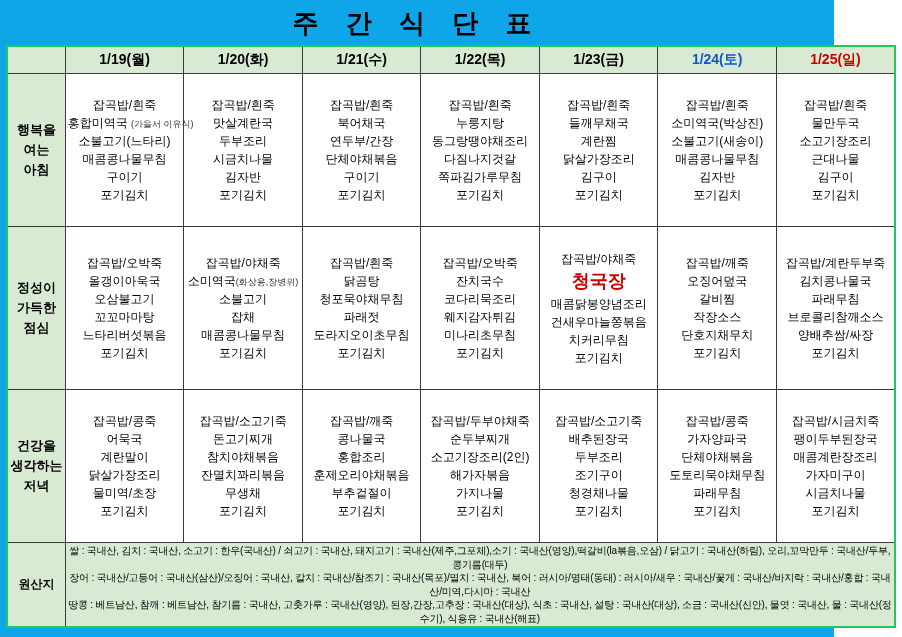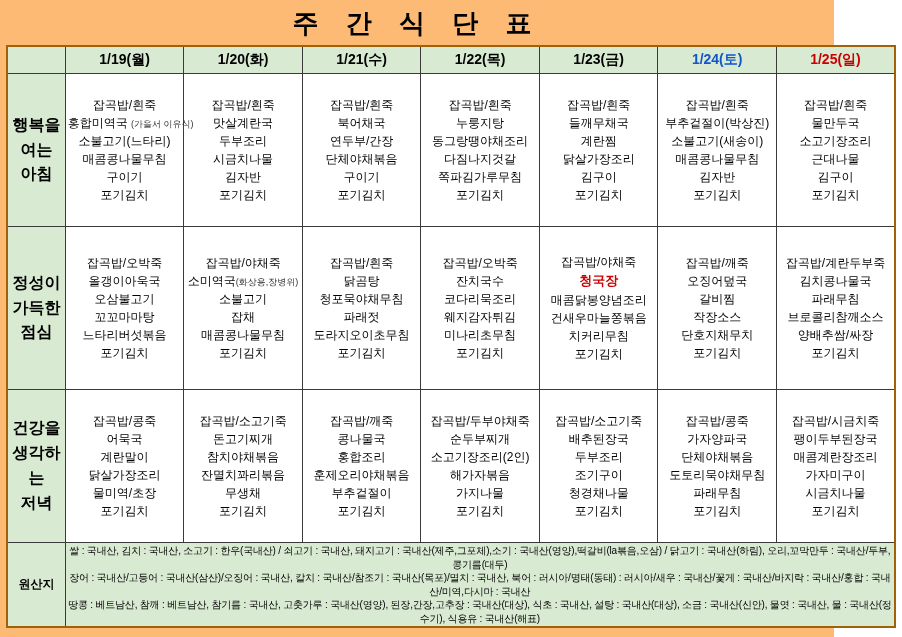--- a/index.html
+++ b/index.html
@@ -5,37 +5,37 @@
   html, body {
     margin: 0;
     padding: 0;
     background: #ffffff;
     font-family: "Liberation Sans", sans-serif;
   }
   #page {
     width: 834px;
     height: 637px;
     position: relative;
-    background: #fdba74;
+    background: #0ea5e9;
     box-sizing: border-box;
     padding: 4px 6px 12px 6px;
   }
   .title {
     text-align: center;
     font-size: 26px;
     font-weight: bold;
     letter-spacing: 10px;
     color: #000;
     padding: 2px 0 4px 0;
   }
   table.menu {
     width: 890px;
     border-collapse: collapse;
     table-layout: fixed;
-    border: 2px solid #a16207;
+    border: 2px solid #22c55e;
   }
   table.menu td, table.menu th {
     border: 1px solid #3a3a3a;
     vertical-align: middle;
     text-align: center;
     padding: 1px 2px;
   }
   .col-label { width: 58px; }
   .daycol { width: 118px; }
 
@@ -43,36 +43,36 @@
     background: #d9ead3;
     height: 24px;
     font-size: 14px;
     font-weight: bold;
   }
   .hdr-sat { color: #1155cc; }
   .hdr-sun { color: #cc0000; }
 
   .rowlabel {
     background: #d9ead3;
-    font-size: 16px;
+    font-size: 13px;
     font-weight: bold;
     line-height: 1.55;
     color: #000;
   }
   .cell {
     background: #ffffff;
     font-size: 12px;
     line-height: 1.5;
     height: 150px;
   }
   .cell.lunch { height: 160px; }
   .cell.dinner { height: 150px; }
   .item { white-space: nowrap; }
   .item .sub { font-size: 9px; color: #333; }
-  .item.hl { color: #cc0000; font-weight: bold; font-size: 13px; }
+  .item.hl { color: #cc0000; font-weight: bold; font-size: 18px; }
 
   .nutri-label {
     background: #d9ead3;
     font-size: 12px;
     font-weight: bold;
   }
   .nutri-body {
     background: #d9ead3;
     font-size: 12px;
     text-align: left;
@@ -167,21 +167,21 @@
           <td class="cell breakfast">
             <div class="item">잡곡밥/흰죽</div>
             <div class="item">들깨무채국</div>
             <div class="item">계란찜</div>
             <div class="item">닭살가장조리</div>
             <div class="item">김구이</div>
             <div class="item">포기김치</div>
           </td>
           <td class="cell breakfast">
             <div class="item">잡곡밥/흰죽</div>
-            <div class="item">부추겉절이(박상진)</div>
+            <div class="item">소미역국(박상진)</div>
             <div class="item">소불고기(새송이)</div>
             <div class="item">매콤콩나물무침</div>
             <div class="item">김자반</div>
             <div class="item">포기김치</div>
           </td>
           <td class="cell breakfast">
             <div class="item">잡곡밥/흰죽</div>
             <div class="item">물만두국</div>
             <div class="item">소고기장조리</div>
             <div class="item">근대나물</div>

